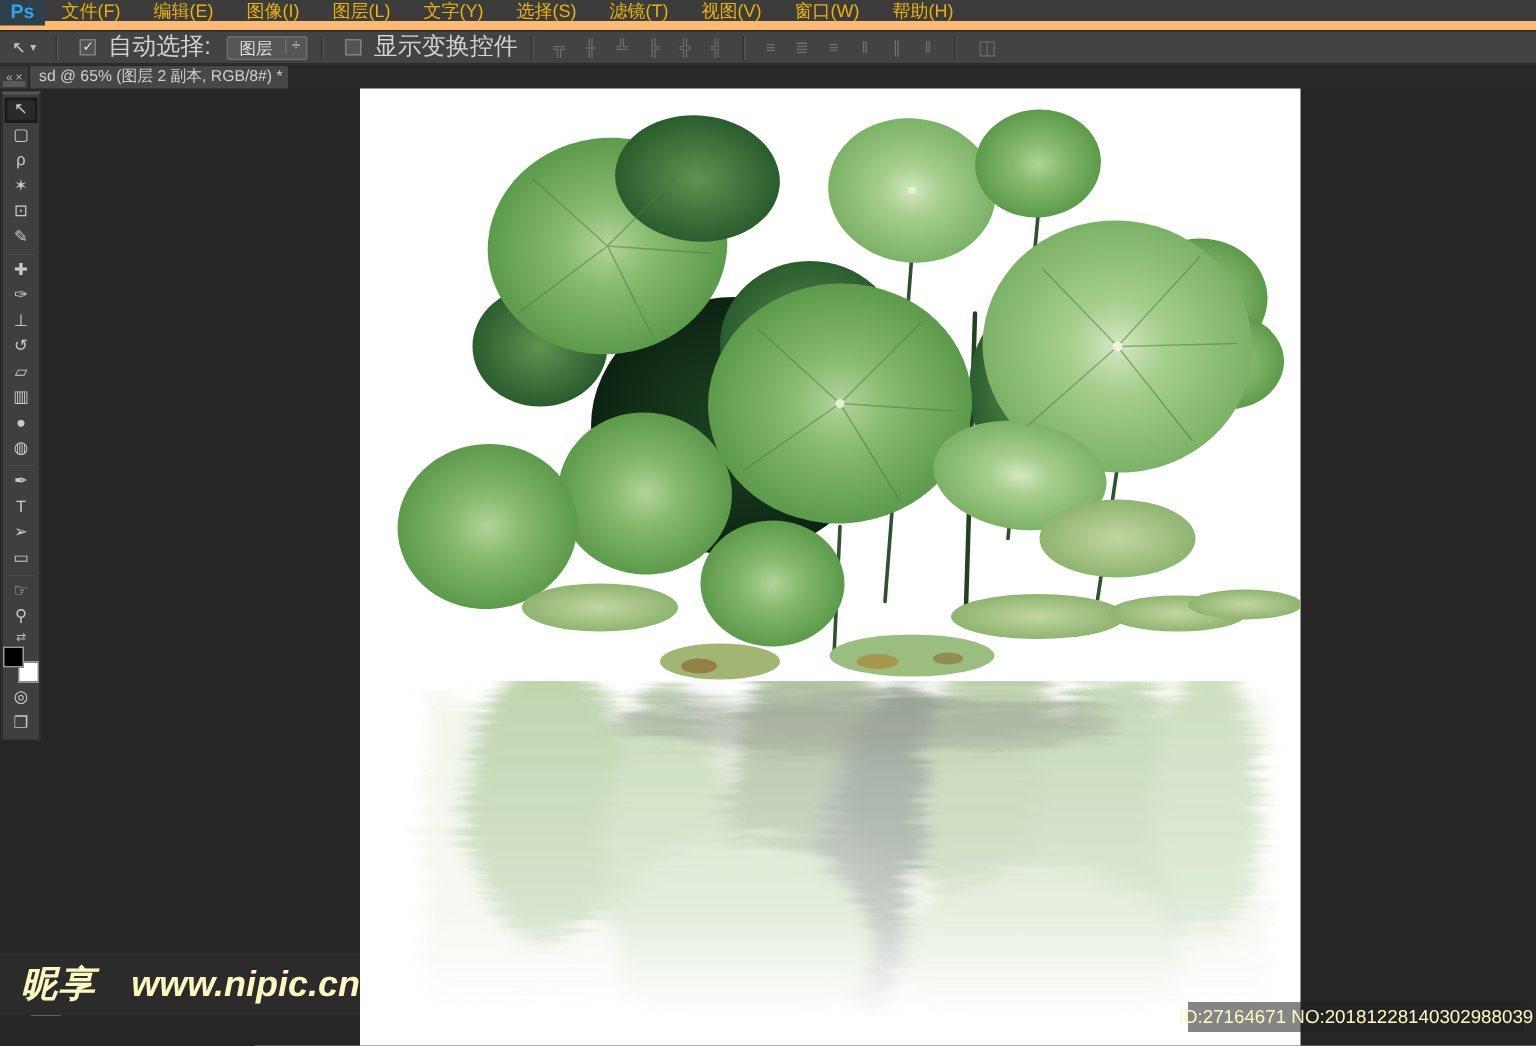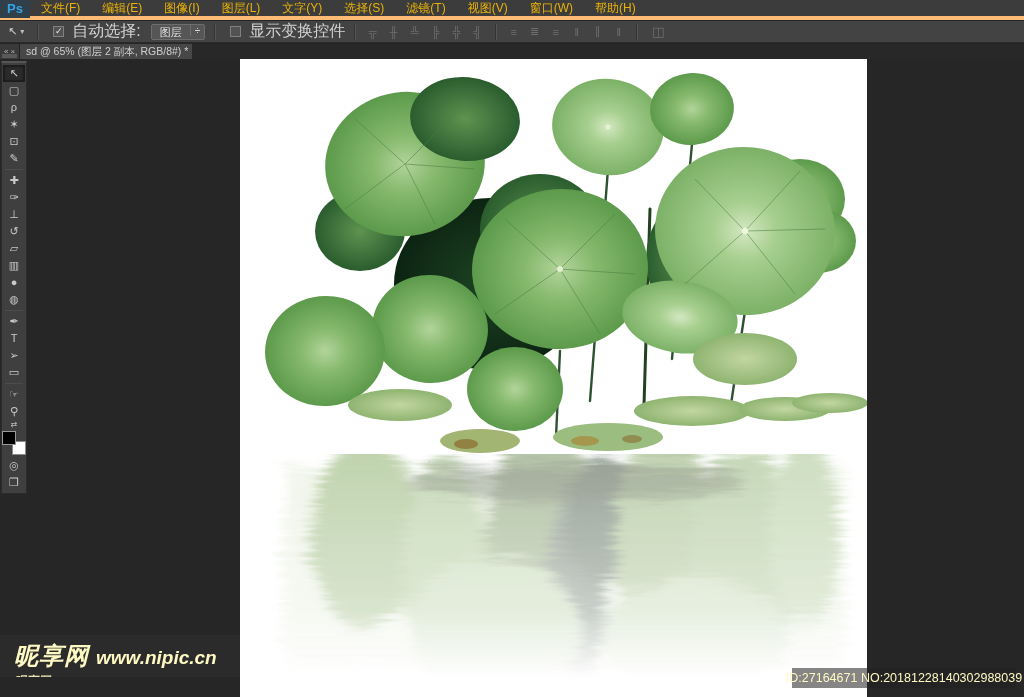--- a/index.html
+++ b/index.html
@@ -1,21 +1,21 @@
 <!DOCTYPE html>
 <html><head>
 <meta charset="utf-8">
 <style>
   * { margin:0; padding:0; box-sizing:border-box; }
   html,body { width:1024px; height:697px; overflow:hidden; background:#262626;
     font-family:"Liberation Sans","DejaVu Sans",sans-serif; }
 
   
   .menu-bar { position:absolute; left:0; top:0; width:1024px; height:20px;
-    background:#3c3c3c; border-bottom:4px solid #fdba74; display:flex; align-items:center; }
+    background:#3c3c3c; border-bottom:6px solid #fdba74; display:flex; align-items:center; }
   .ps-logo { width:30px; height:20px; display:flex; align-items:center; justify-content:center;
     color:#34a4e8; font-weight:bold; font-size:13px; background:#30404a; }
   .menu-item { color:#eab308; font-size:12px; padding:0 11px; line-height:20px; cursor:default; }
 
   .options-bar { position:absolute; left:0; top:21px; width:1024px; height:22px;
     background:#434343; border-bottom:1px solid #2a2a2a; display:flex; align-items:center; gap:4px; }
   .ob-sep { width:1px; height:16px; background:#333; margin:0 5px; box-shadow:1px 0 0 #555; }
   .ob-toolbtn { display:flex; align-items:center; color:#cfcfcf; font-size:11px; padding:0 4px 0 8px; gap:3px; }
   .ob-caret { font-size:8px; color:#bfbfbf; }
   .checkbox { width:11px; height:11px; border:1px solid #808080; background:#535353;
@@ -24,21 +24,21 @@
   .ob-select { display:flex; align-items:flex-start; margin-left:6px; height:16px; background:#565656;
     border:1px solid #6e6e6e; border-radius:2px; }
   .ob-select .val { color:#e0e0e0; font-size:11px; padding:0 8px; }
   .ob-select .stepper { color:#d8d8d8; font-size:10px; border-left:1px solid #6e6e6e; padding:0 4px; }
   .ob-ico { color:#6f6f6f; font-size:11px; width:17px; text-align:center; }
   .ob-ico.big { font-size:13px; width:24px; }
 
   .tab-strip { position:absolute; left:0; top:44px; width:1024px; height:15px; background:#282828; display:flex; }
   .panel-toggle { width:20px; height:15px; background:#3a3a3a; border-right:1px solid #222;
     display:flex; align-items:center; justify-content:center; gap:2px; color:#b5b5b5; font-size:8px; }
-  .doc-tab { height:15px; max-width:172px; background:#474747; display:flex; align-items:flex-end;
+  .doc-tab { height:15px; max-width:172px; background:#474747; display:flex; align-items:flex-start;
     padding:0 6px; gap:6px; overflow:hidden; }
   .doc-tab .title { color:#cfcfcf; font-size:10.5px; white-space:nowrap; }
   .panel-underbar { position:absolute; left:2px; top:54px; width:15px; height:4px; background:#5a5a5a; }
 
   
   .toolbar { position:absolute; left:1px; top:61px; width:26px; background:#3f3f3f;
     border:1px solid #2b2b2b; border-top:2px solid #555; padding:2px 0; display:flex;
     flex-direction:column; align-items:center; }
   .tool { width:22px; height:17px; display:flex; align-items:center; justify-content:center;
     color:#c9c9c9; font-size:11px; line-height:1; }
@@ -51,21 +51,21 @@
 
   
   .canvas { position:absolute; left:240px; top:59px; width:627px; height:638px; background:#ffffff; }
   .canvas svg { display:block; }
 
   
   .watermark { position:absolute; left:0; top:635px; width:240px; height:42px; background:#2b2b2b;
     color:#fef9c3; overflow:hidden; padding-left:14px; }
   .wm-line { display:flex; align-items:baseline; gap:7px; font-style:italic; font-weight:bold; margin-top:5px; }
   .wm-site { font-size:24px; letter-spacing:1px; }
-  .wm-url { font-size:19px; }
+  .wm-url { font-size:24px; }
   .wm-clip { font-style:italic; font-weight:bold; font-size:12px; margin-top:1px; height:4px; overflow:hidden; opacity:.9; }
   .id-band { position:absolute; left:792px; top:668px; width:224px; height:20px;
     background:rgba(32,32,32,0.55); color:#fef9c3; font-size:12.5px; display:flex;
     align-items:center; justify-content:center; white-space:nowrap; }
 </style>
 </head>
 <body>
 
 <div class="menu-bar">
   <div class="ps-logo">Ps</div>

